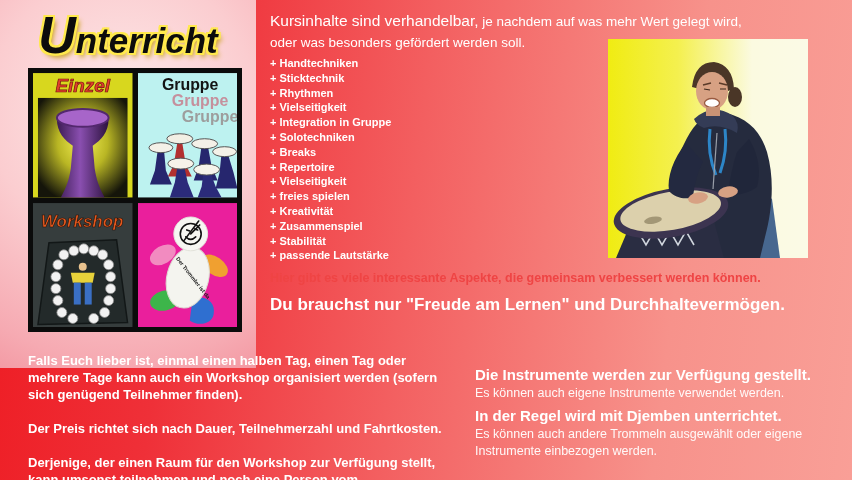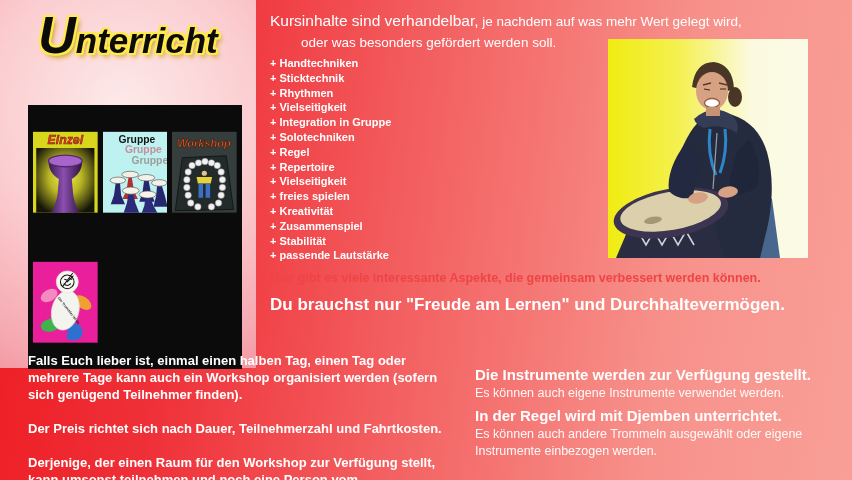--- a/index.html
+++ b/index.html
@@ -17,28 +17,28 @@
   .panel-title{
     left:0;top:6px;width:256px;text-align:center;
     color:#0c0c0c;font-weight:bold;font-style:italic;
     font-size:35px;letter-spacing:0px;line-height:58px;
     text-shadow:2px 2px 0 #ffe94d,-2px -2px 0 #ffe94d,2px -2px 0 #ffe94d,-2px 2px 0 #ffe94d,0 2px 0 #ffe94d,2px 0 0 #ffe94d,0 -2px 0 #ffe94d,-2px 0 0 #ffe94d,3px 4px 5px #caa21a;
   }
   .panel-title .big-u{font-size:52px;}
   .collage{
     left:28px;top:68px;width:204px;height:254px;
     border:5px solid #0b0b0b;background:#0b0b0b;
-    display:grid;grid-template-columns:1fr 1fr 1fr;grid-template-rows:1fr 1fr;gap:5px;margin-top:37px;
+    display:grid;grid-template-columns:1fr 1fr;grid-template-rows:1fr 1fr;gap:5px;
   }
   .collage svg{display:block;width:100%;height:100%;}
   
   .intro{left:270px;top:10px;width:575px;color:#fff;font-weight:normal;line-height:21px;}
   .intro .lead{font-size:15.5px;}
   .intro .tail{font-size:13.5px;}
-  .intro .line2{font-size:13.5px;display:block;margin-left:31px;}
+  .intro .line2{font-size:13.5px;display:block;}
   .course-list{left:270px;top:56px;width:330px;color:#fff;font-weight:bold;font-size:11px;}
   .course-list .course-item{line-height:14.8px;}
   .aspects{left:270px;top:271px;width:575px;color:#ef4444;font-weight:bold;font-size:12.5px;}
   .motto{left:270px;top:295px;width:582px;color:#fff;font-weight:bold;font-size:17px;}
   
   .bottom-left{left:28px;top:352px;width:426px;color:#fff;font-weight:bold;font-size:13px;line-height:17px;}
   .bottom-left p{margin:0 0 17px 0;}
   .bottom-right{left:475px;top:365px;width:362px;color:#fff;}
   .bottom-right .hd{font-weight:bold;font-size:15px;line-height:20px;}
   .bottom-right .sub{font-size:12.5px;line-height:17px;color:rgba(255,255,255,.95);margin-bottom:4px;}
@@ -169,21 +169,21 @@
   <span class="line2">oder was besonders gefördert werden soll.</span>
 </div>
 
 <div class="abs course-list">
     <div class="course-item">+ Handtechniken</div>
     <div class="course-item">+ Sticktechnik</div>
     <div class="course-item">+ Rhythmen</div>
     <div class="course-item">+ Vielseitigkeit</div>
     <div class="course-item">+ Integration in Gruppe</div>
     <div class="course-item">+ Solotechniken</div>
-    <div class="course-item">+ Regel</div>
+    <div class="course-item">+ Breaks</div>
     <div class="course-item">+ Repertoire</div>
     <div class="course-item">+ Vielseitigkeit</div>
     <div class="course-item">+ freies spielen</div>
     <div class="course-item">+ Kreativität</div>
     <div class="course-item">+ Zusammenspiel</div>
     <div class="course-item">+ Stabilität</div>
     <div class="course-item">+ passende Lautstärke</div>
   </div>
 
 <div class="abs aspects">Hier gibt es viele interessante Aspekte, die gemeinsam verbessert werden können.</div>

